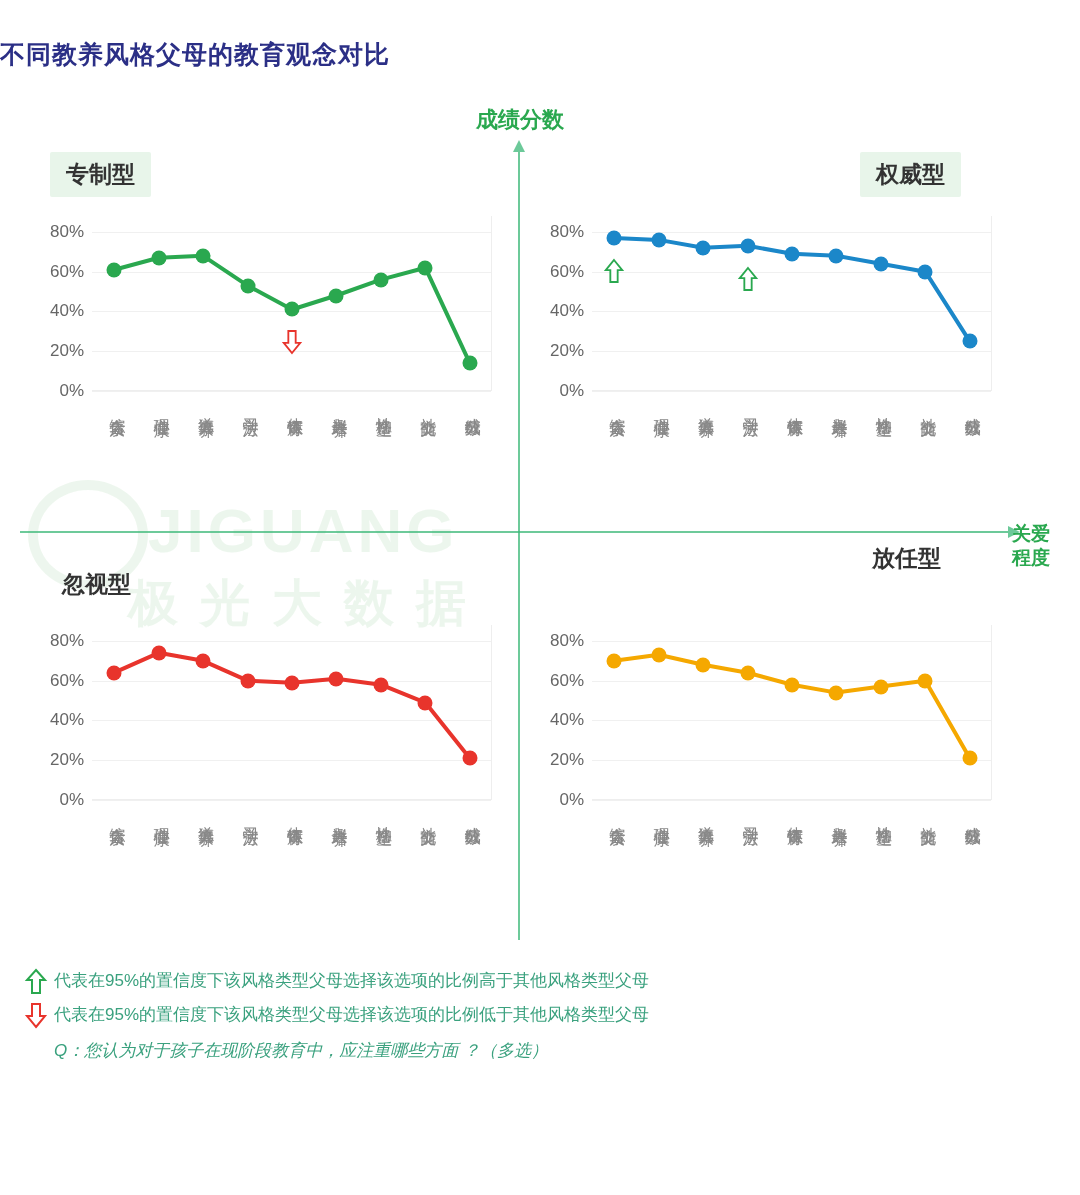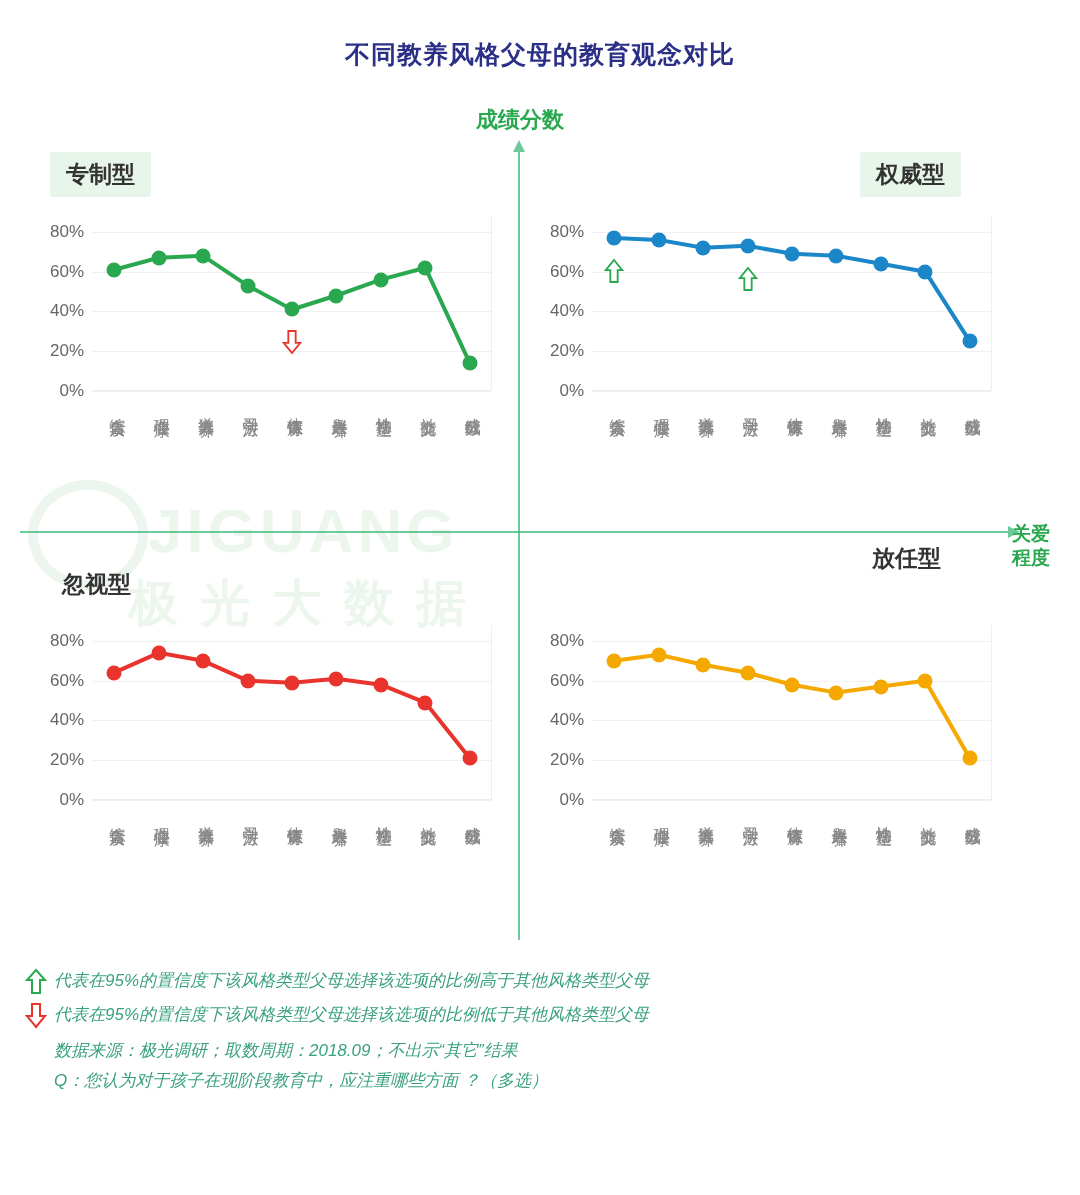--- a/index.html
+++ b/index.html
@@ -6,21 +6,20 @@
   body{
     width:1080px;height:1195px;
     background:#ffffff;
     font-family:"Liberation Sans","DejaVu Sans",sans-serif;
     color:#333;
     position:relative;
     overflow:hidden;
   }
   .title{
     position:absolute;top:38px;left:0;width:1080px;
-    text-align:center;
     font-size:25px;font-weight:bold;color:#2b2f86;
     letter-spacing:1px;
   }
   
   .watermark{
     position:absolute;left:8px;top:465px;width:1040px;height:215px;
     pointer-events:none;
     opacity:.45;
   }
   .wm-text{
@@ -87,21 +86,21 @@
     writing-mode:vertical-rl;text-orientation:upright;
     letter-spacing:1px;
   }
   .dot{position:absolute;width:15px;height:15px;border-radius:50%;transform:translate(-50%,-50%);}
   svg.lines{position:absolute;left:0;top:0;overflow:visible;}
   
   .notes{position:absolute;left:24px;top:968px;width:1040px;}
   .note-row{display:flex;align-items:flex-start;margin-bottom:8px;}
   .note-ico{width:30px;flex:0 0 30px;height:26px;position:relative;}
   .note-txt{
-    font-size:17px;color:#3aa17e;font-style:italic;line-height:26px;
+    font-size:17px;color:#3aa17e;line-height:26px;
   }
   .note-plain{
     font-size:17px;color:#3aa17e;font-style:italic;line-height:30px;margin-left:30px;
   }
 </style>
 </head>
 <body>
 
 <div class="title">不同教养风格父母的教育观念对比</div>
 
@@ -286,15 +285,14 @@
     <div class="note-txt">代表在95%的置信度下该风格类型父母选择该选项的比例高于其他风格类型父母</div>
   </div>
   <div class="note-row">
     <div class="note-ico">
       <svg width="24" height="28" viewBox="0 0 24 28">
           <path d="M12 25 L21 14 L16 14 L16 2 L8 2 L8 14 L3 14 Z" fill="none" stroke="#e8342c" stroke-width="2"></path>
         </svg>
     </div>
     <div class="note-txt">代表在95%的置信度下该风格类型父母选择该选项的比例低于其他风格类型父母</div>
   </div>
-  <div class="note-plain">数据来源：极光调研；取数周期：2018.09；不出示“其它”结果</div>
   <div class="note-plain">Q：您认为对于孩子在现阶段教育中，应注重哪些方面 ？（多选）</div>
 </div>
 
 </body></html>

